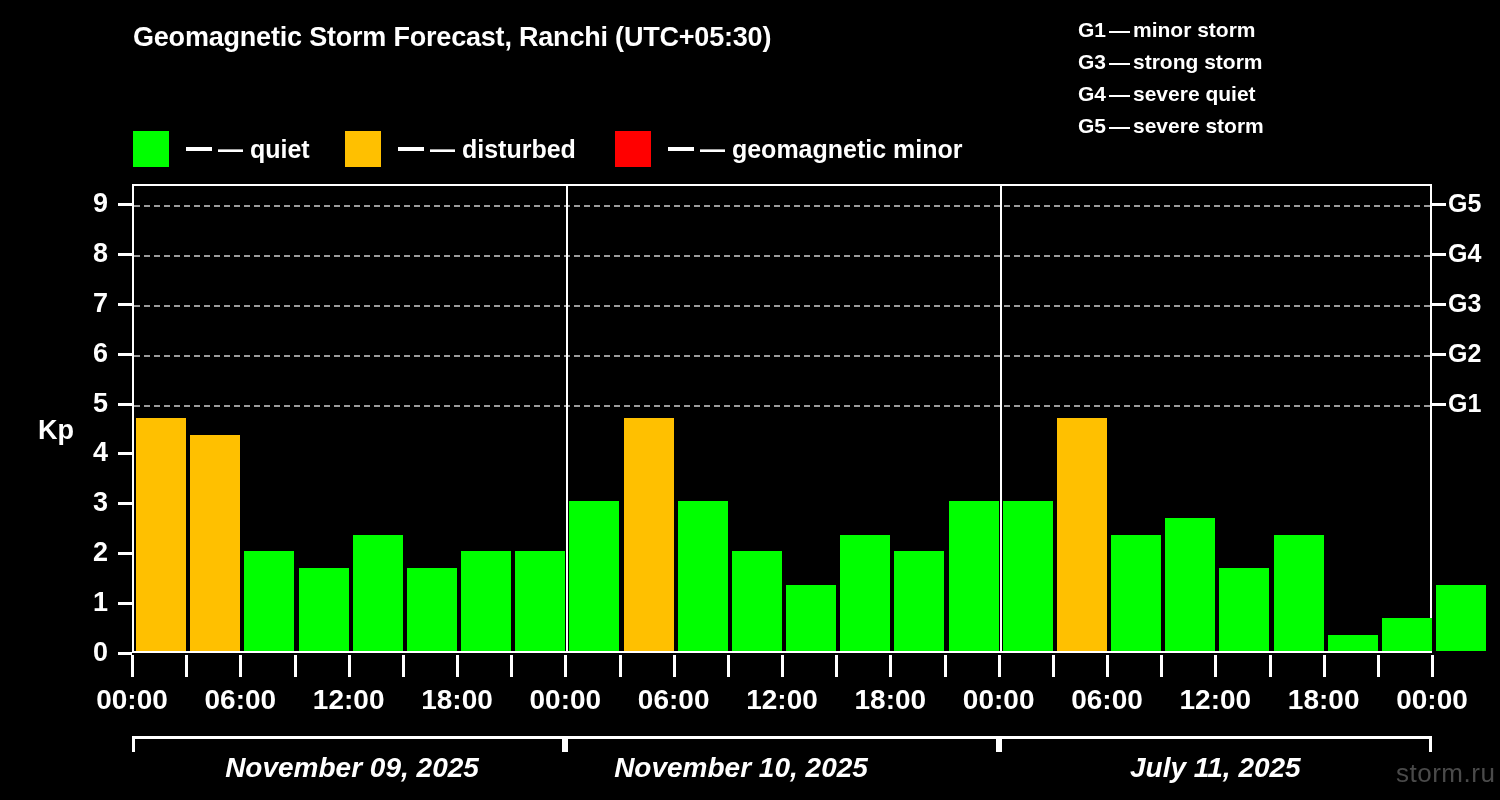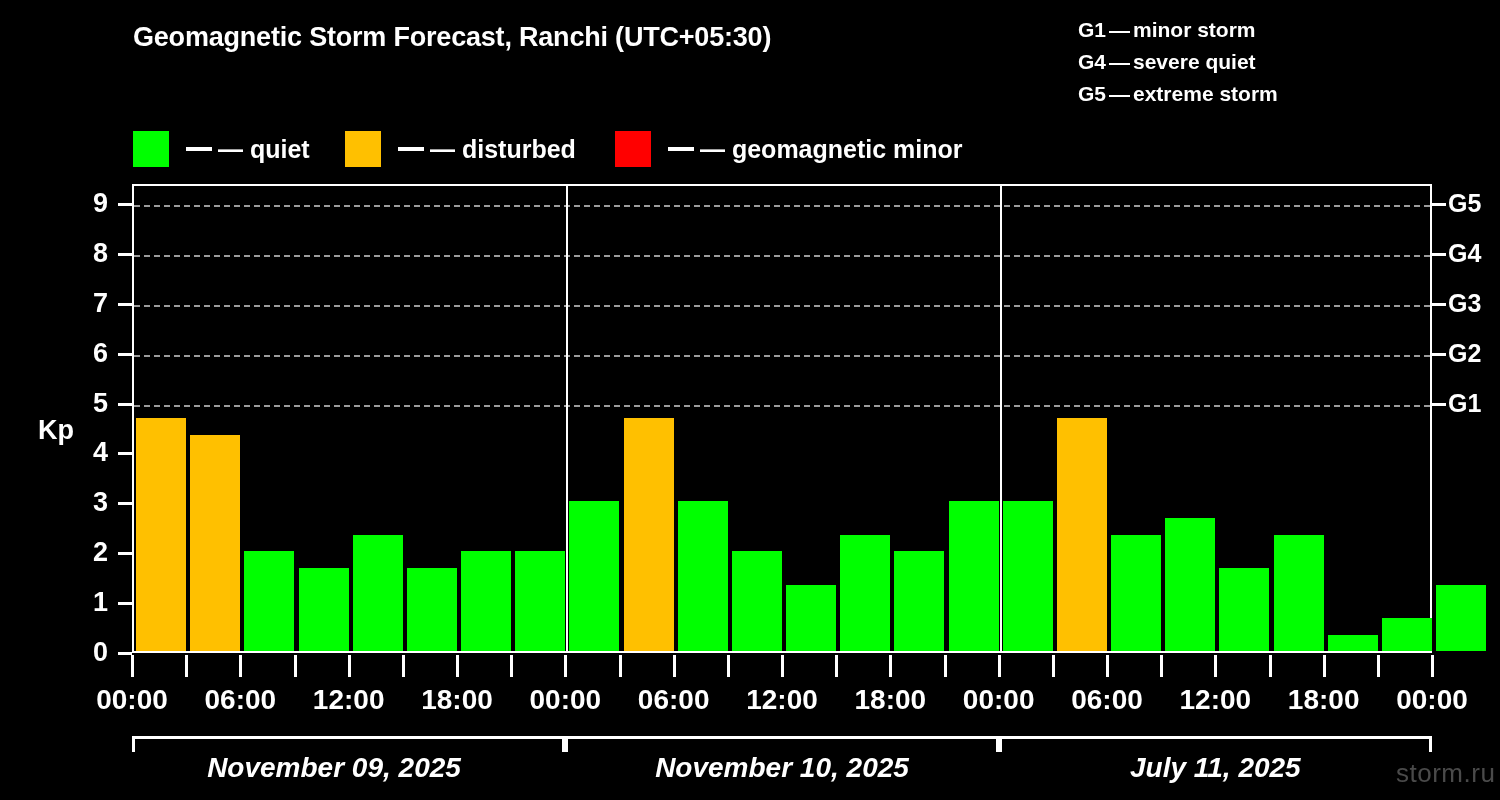--- a/index.html
+++ b/index.html
@@ -229,22 +229,23 @@
     <span class="legend-text">— disturbed</span>
   </div>
   <div class="legend-entry" id="legend-storm">
     <span class="legend-swatch" style="background: rgb(255, 0, 0);"></span>
     <span class="legend-dash"></span>
     <span class="legend-text">— geomagnetic minor</span>
   </div>
 
   <div id="g-legend">
       <div class="g-legend-row"><span class="g-code">G1</span><span class="g-sep"> — </span><span>minor storm</span></div>
+      <div class="g-legend-row"><span class="g-code">G3</span><span class="g-sep"> — </span><span>strong storm</span></div>
       <div class="g-legend-row"><span class="g-code">G4</span><span class="g-sep"> — </span><span>severe quiet</span></div>
-      <div class="g-legend-row"><span class="g-code">G5</span><span class="g-sep"> — </span><span>extreme storm</span></div>
+      <div class="g-legend-row"><span class="g-code">G5</span><span class="g-sep"> — </span><span>severe storm</span></div>
     </div>
 
   <div id="y-axis-title">Kp</div>
   <div id="y-axis">
       <div class="y-tick" style="top: 652px;"></div>
       <div class="y-label" style="left: 68px; top: 639px;">0</div>
       <div class="y-tick" style="top: 602.106px;"></div>
       <div class="y-label" style="left: 68px; top: 589.106px;">1</div>
       <div class="y-tick" style="top: 552.213px;"></div>
       <div class="y-label" style="left: 68px; top: 539.213px;">2</div>
@@ -350,21 +351,21 @@
       <div class="x-label" style="left: 890.333px;">18:00</div>
       <div class="x-label" style="left: 998.667px;">00:00</div>
       <div class="x-label" style="left: 1107px;">06:00</div>
       <div class="x-label" style="left: 1215.33px;">12:00</div>
       <div class="x-label" style="left: 1323.67px;">18:00</div>
       <div class="x-label" style="left: 1432px;">00:00</div>
     </div>
 
   <div id="day-axis">
       <div class="day-bracket" style="left: 132px; width: 433.333px;"></div>
-      <div class="day-name" style="left: 334px;">November 09, 2025</div>
+      <div class="day-name" style="left: 352px;">November 09, 2025</div>
       <div class="day-bracket" style="left: 565.333px; width: 433.333px;"></div>
-      <div class="day-name" style="left: 782px;">November 10, 2025</div>
+      <div class="day-name" style="left: 741px;">November 10, 2025</div>
       <div class="day-bracket" style="left: 998.667px; width: 433.333px;"></div>
       <div class="day-name" style="left: 1215.33px;">July 11, 2025</div>
     </div>
 
   <div id="watermark">storm.ru</div>
 </div>
 
 </body></html>

